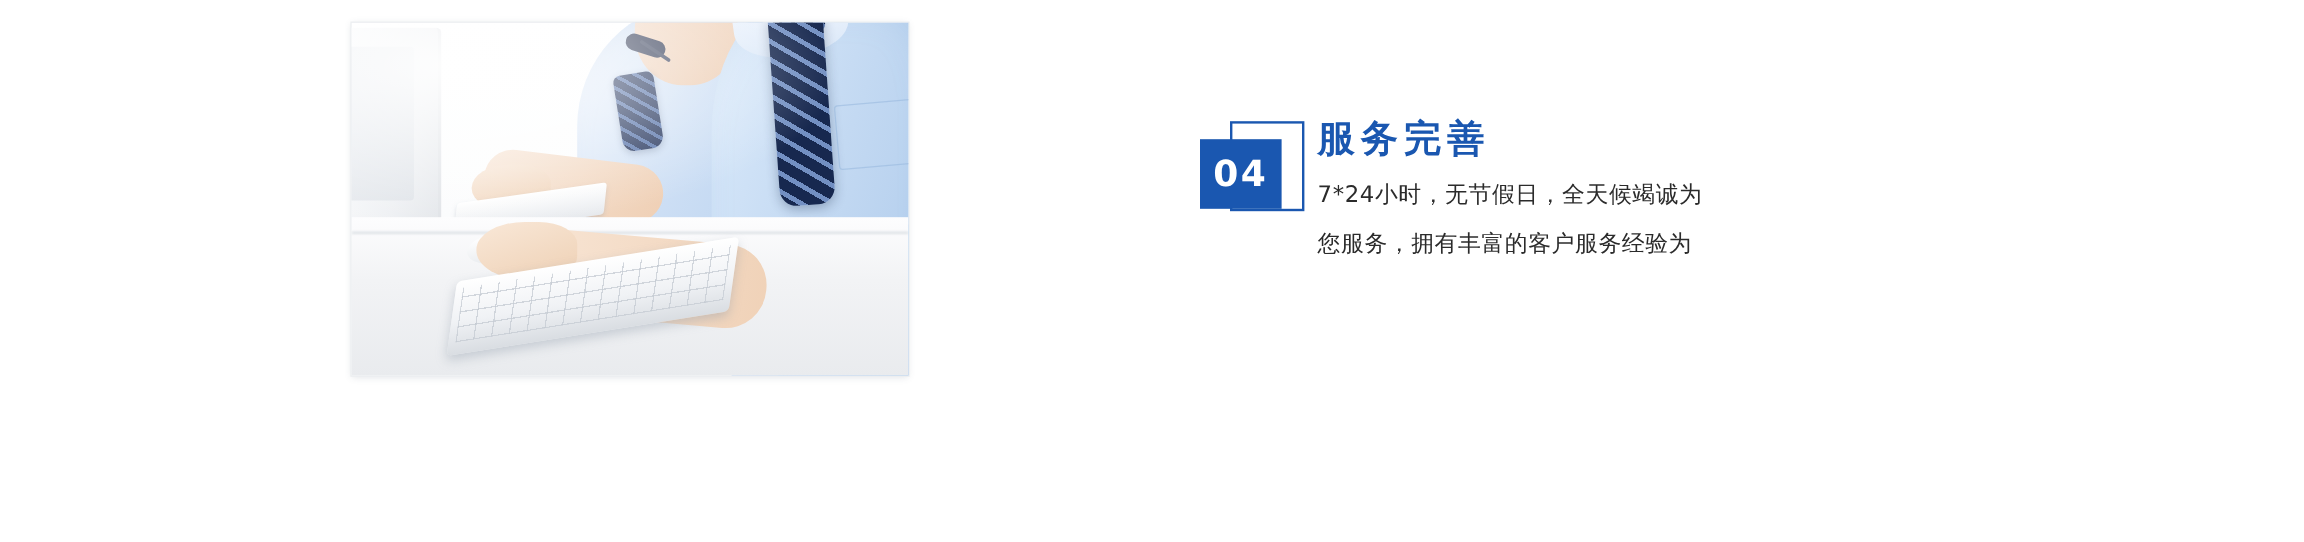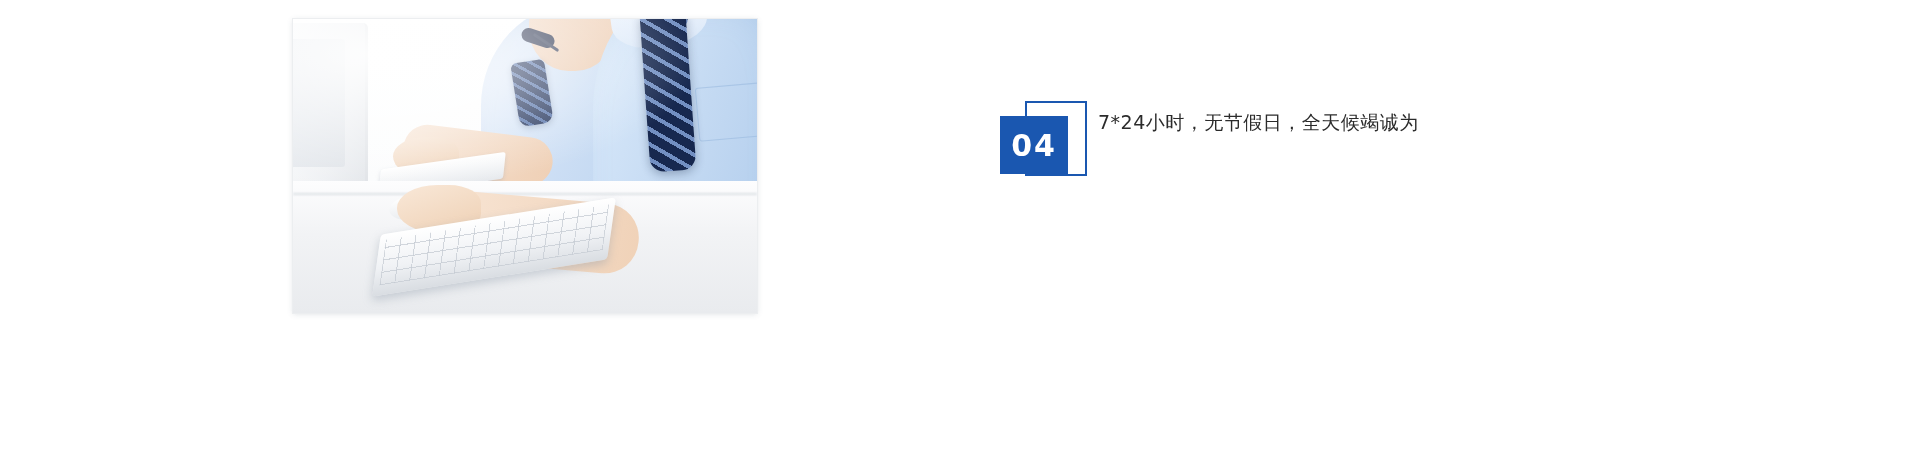--- a/index.html
+++ b/index.html
@@ -406,19 +406,21 @@
 
   <div class="content">
 
     <div class="badge">
       <div class="badge-outline"></div>
       <div class="badge-fill"></div>
       <div class="badge-num">04</div>
     </div>
 
     <div class="text-col">
+      <h2 class="title">服务完善</h2>
       <p class="desc">
         <span class="desc-line">7*24小时，无节假日，全天候竭诚为</span>
+        <span class="desc-line">您服务，拥有丰富的客户服务经验为</span>
       </p>
     </div>
 
   </div>
 </div>
 
 </body></html>

